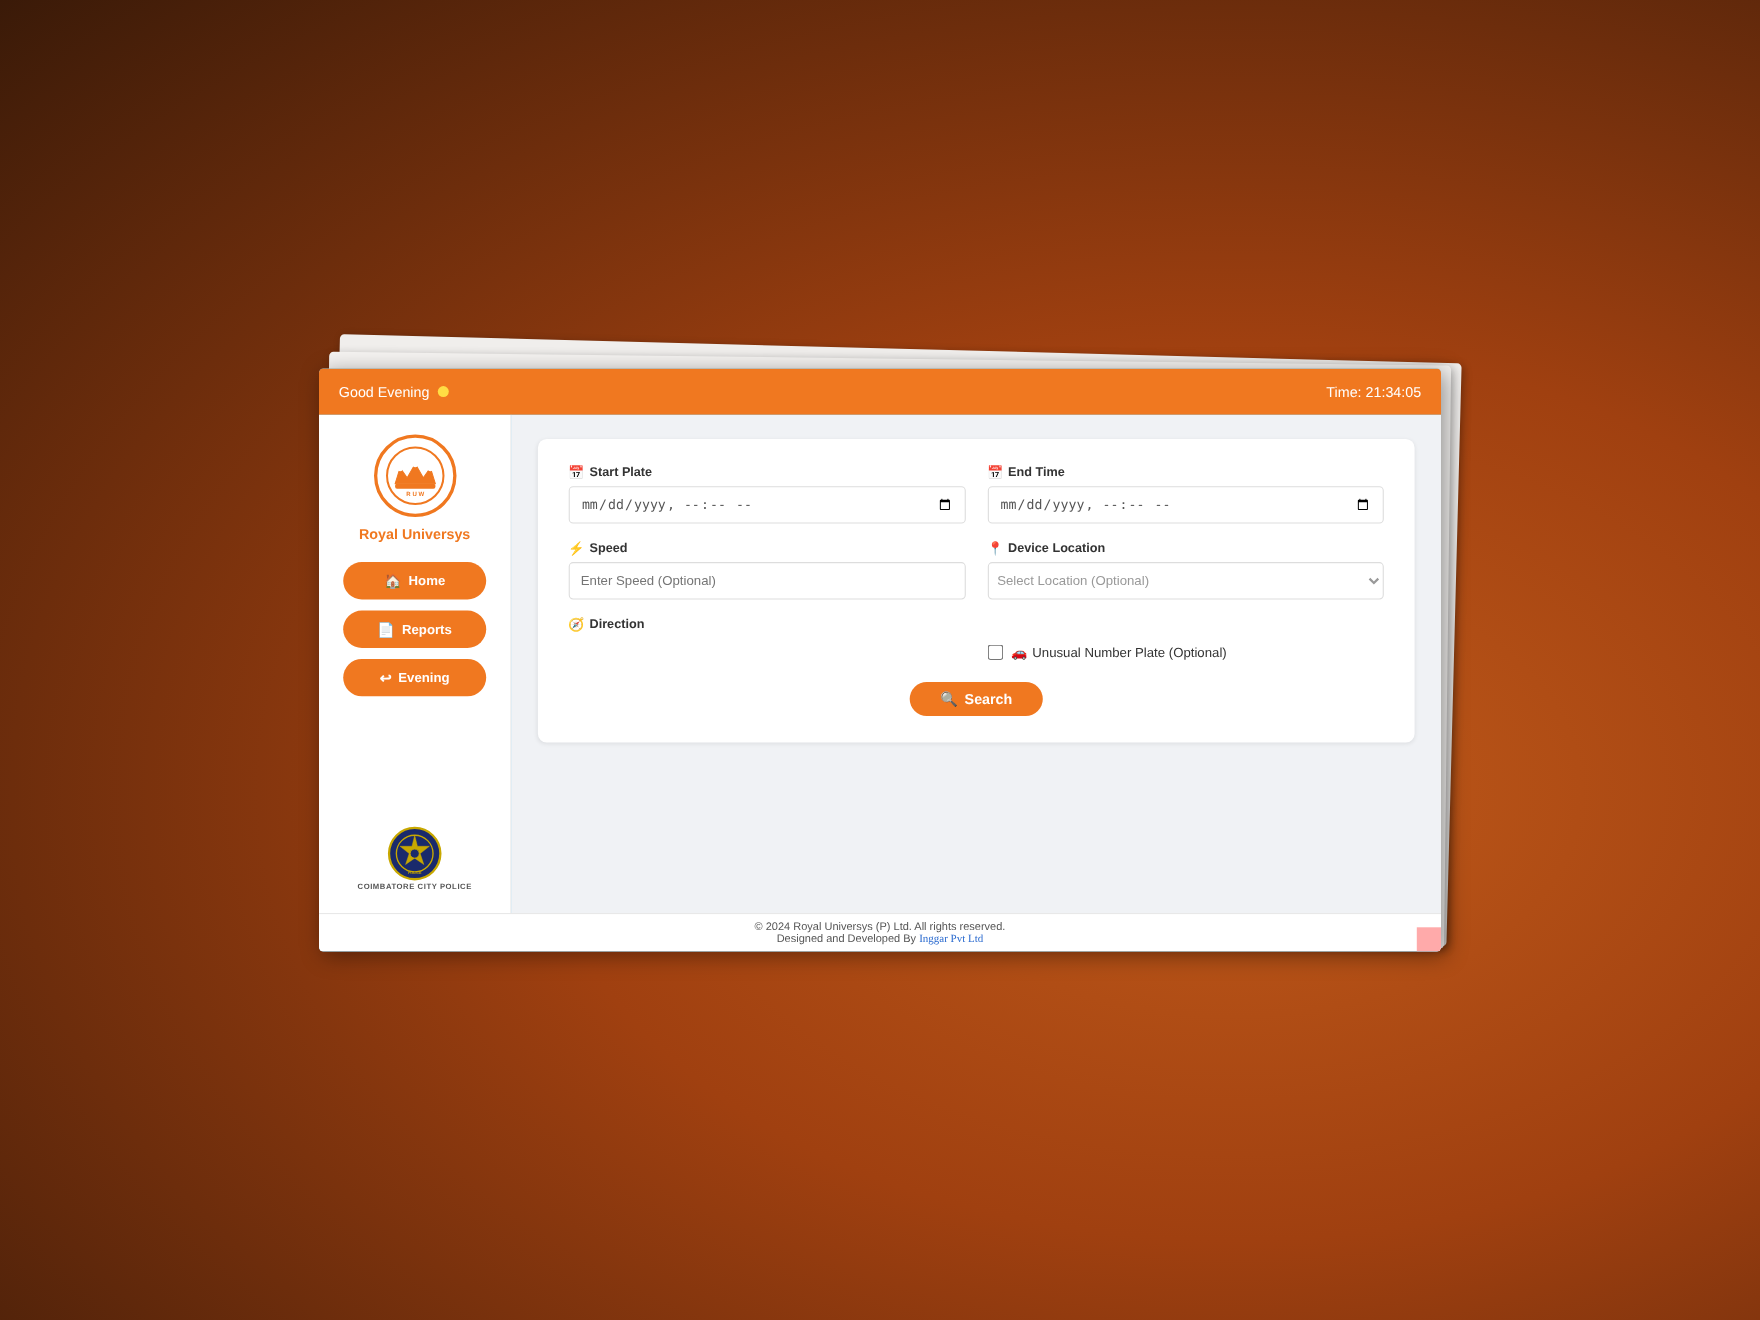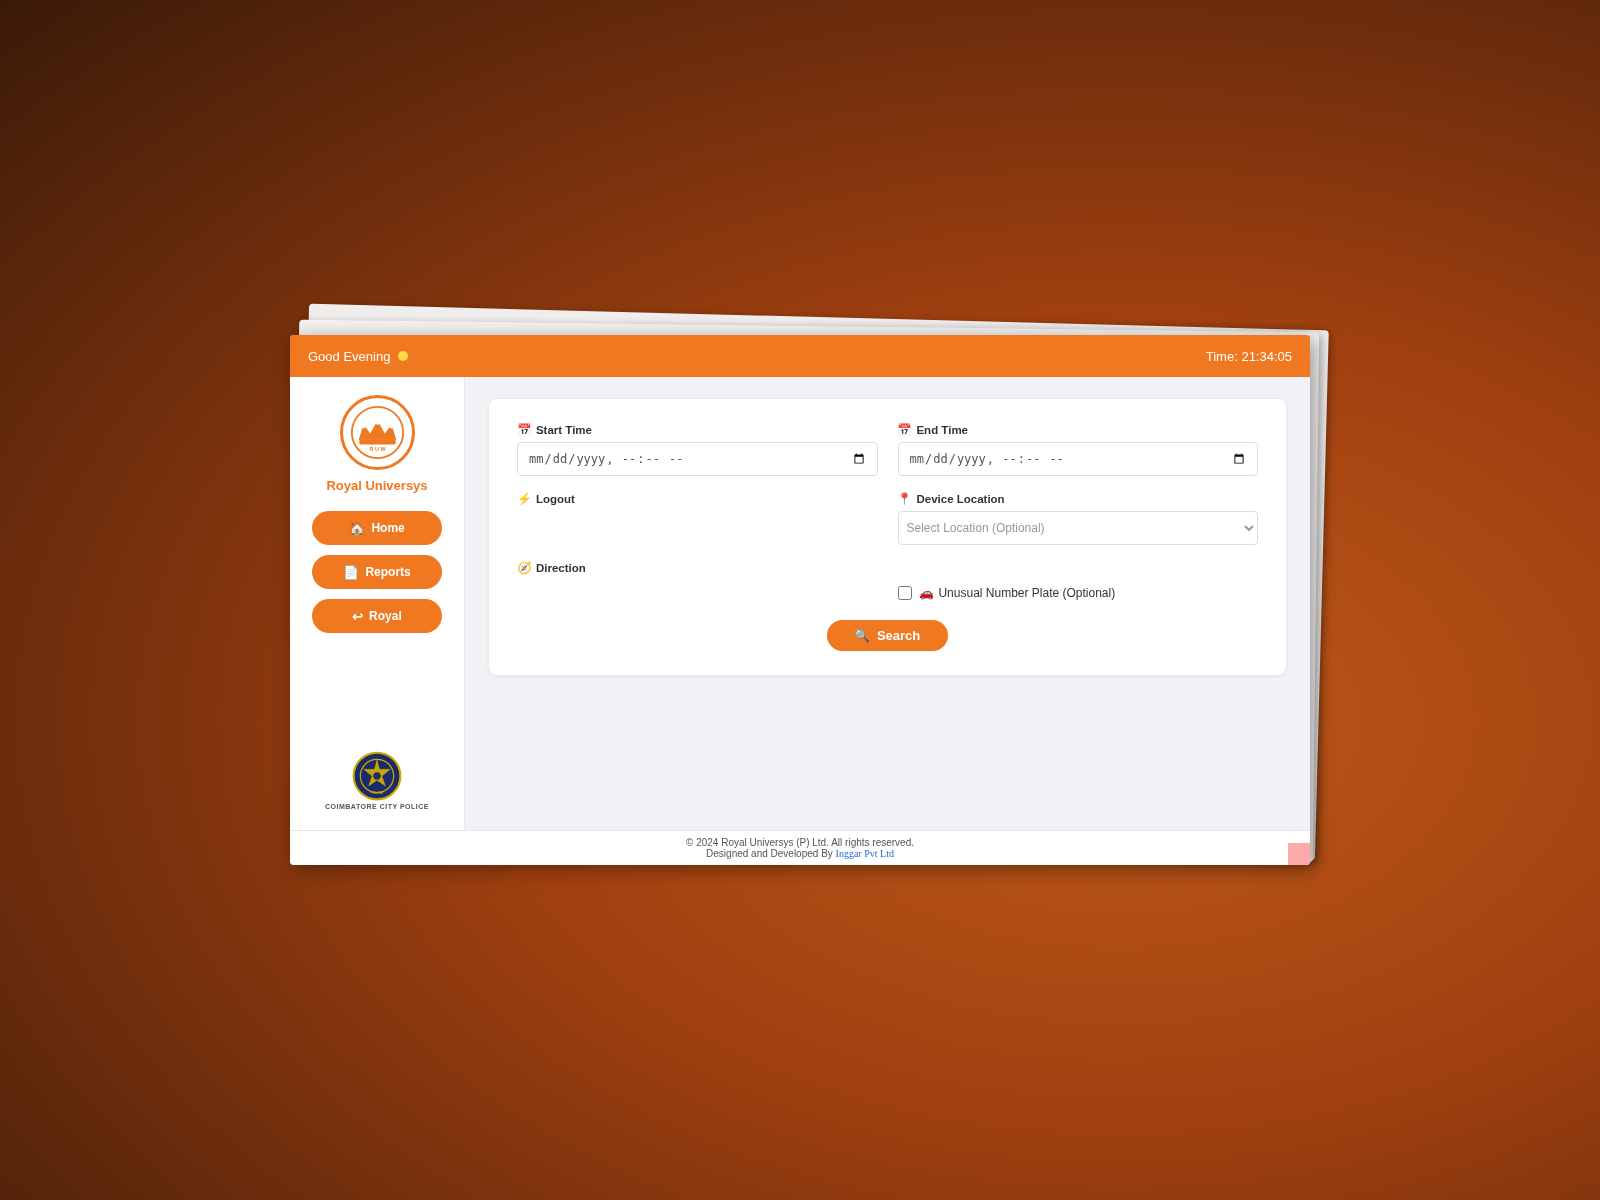--- a/index.html
+++ b/index.html
@@ -368,21 +368,21 @@
           <span>Home</span>
         </button>
 
         <button class="nav-btn">
           <span class="nav-icon">📄</span>
           <span>Reports</span>
         </button>
 
         <button class="nav-btn">
           <span class="nav-icon">↩</span>
-          <span>Royal</span>
+          <span>Evening</span>
         </button>
 
         <div class="sidebar-footer">
 
           <svg class="police-logo" viewBox="0 0 60 60">
             <circle cx="30" cy="30" r="28" fill="#1a2a6c" stroke="#c8a800" stroke-width="2.5"></circle>
             <circle cx="30" cy="30" r="20" fill="none" stroke="#c8a800" stroke-width="1.5"></circle>
 
             <polygon points="30,10 33,22 46,22 36,30 40,42 30,35 20,42 24,30 14,22 27,22" fill="#c8a800" stroke="#c8a800" stroke-width="0.5"></polygon>
             <circle cx="30" cy="30" r="5" fill="#1a2a6c" stroke="#c8a800" stroke-width="1"></circle>
@@ -392,38 +392,39 @@
         </div>
       </div>
 
       <div class="main-content">
         <div class="search-card">
           <div class="form-grid">
 
             <div class="form-group">
               <label class="form-label">
                 <span class="label-icon">📅</span>
-                <span>Start Time</span>
+                <span>Start Plate</span>
               </label>
               <input type="datetime-local" class="form-input" placeholder="dd-mm-yyyy --:--" style="">
             </div>
 
             <div class="form-group">
               <label class="form-label">
                 <span class="label-icon">📅</span>
                 <span>End Time</span>
               </label>
               <input type="datetime-local" class="form-input" placeholder="dd-mm-yyyy --:--" style="">
             </div>
 
             <div class="form-group">
               <label class="form-label">
                 <span class="label-icon">⚡</span>
-                <span>Logout</span>
+                <span>Speed</span>
               </label>
+              <input type="text" class="form-input" placeholder="Enter Speed (Optional)" style="">
             </div>
 
             <div class="form-group">
               <label class="form-label">
                 <span class="label-icon">📍</span>
                 <span>Device Location</span>
               </label>
               <select class="form-select">
                 <option value="">Select Location (Optional)</option>
               </select>

